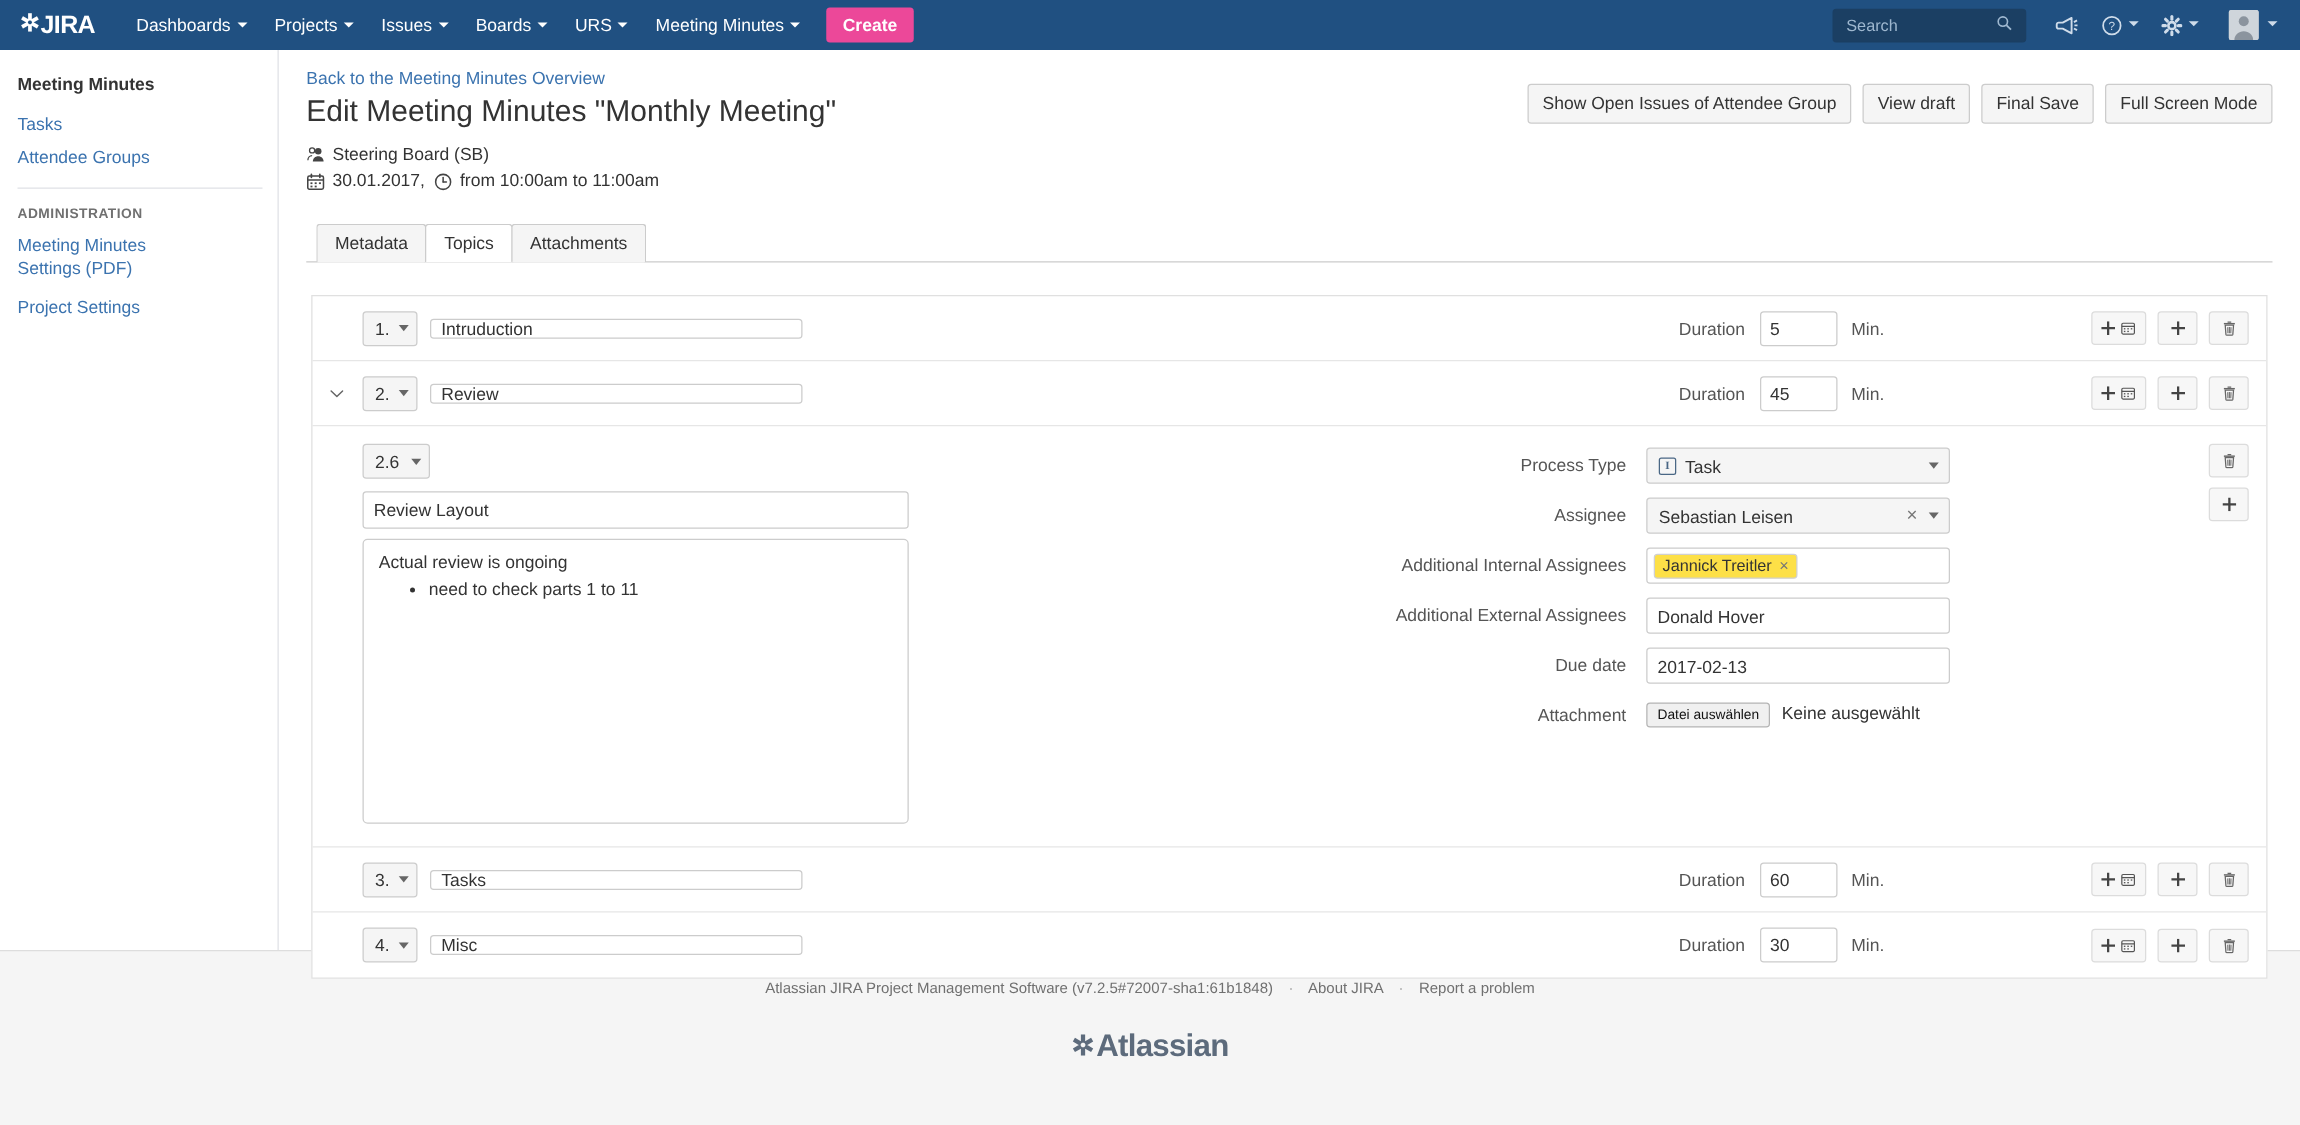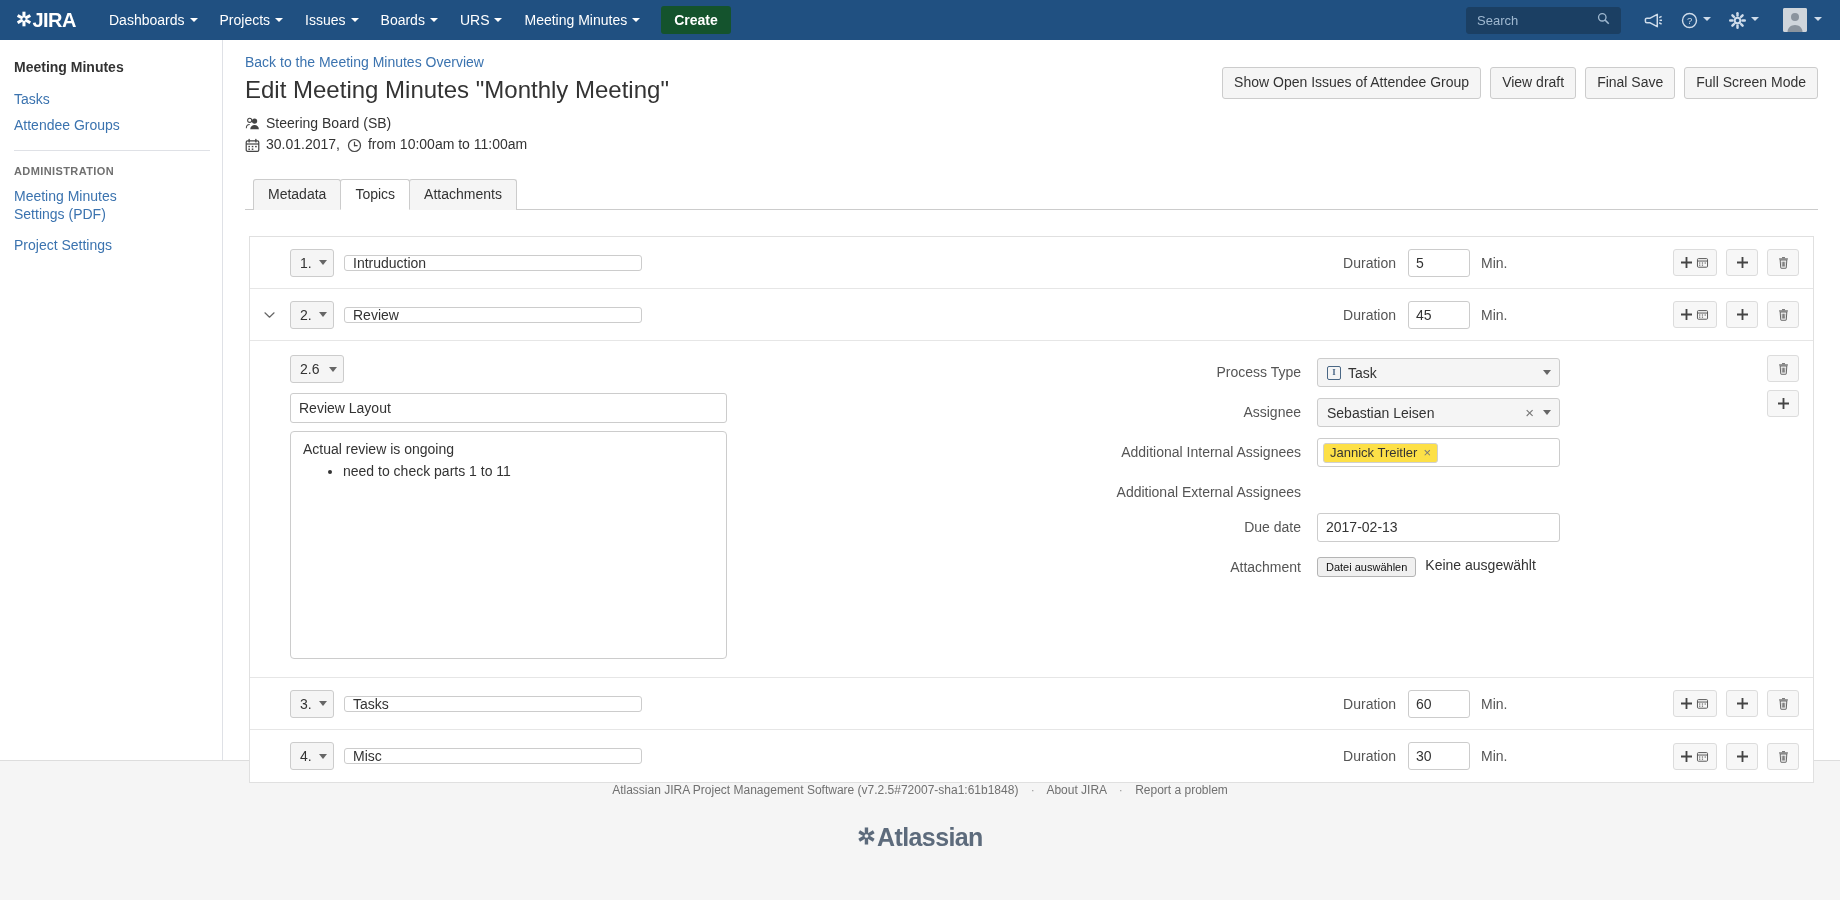--- a/index.html
+++ b/index.html
@@ -51,21 +51,21 @@
     width: 0; height: 0;
     border-left: 4px solid transparent;
     border-right: 4px solid transparent;
     border-top: 4px solid #ffffff;
     margin-left: 5px;
     vertical-align: middle;
     position: relative;
     top: -1px;
   }
   .create-btn {
-    background: #14532d;
+    background: #ec4899;
     color: #ffffff;
     font-size: 14px;
     font-weight: bold;
     padding: 6px 13px;
     border-radius: 3px;
     margin-left: 10px;
     cursor: pointer;
     line-height: 1.2;
   }
   .nav-right {
@@ -818,20 +818,23 @@
                 <span class="token">
                   <span>Jannick Treitler</span>
                   <span class="tx">×</span>
                 </span>
               </div>
             </div>
           </div>
 
           <div class="frow">
             <div class="flabel">Additional External Assignees</div>
+            <div class="fctl">
+              <input class="text-ctl" value="Donald Hover" style="">
+            </div>
           </div>
 
           <div class="frow">
             <div class="flabel">Due date</div>
             <div class="fctl">
               <input class="text-ctl" value="2017-02-13" style="">
             </div>
           </div>
 
           <div class="frow">

